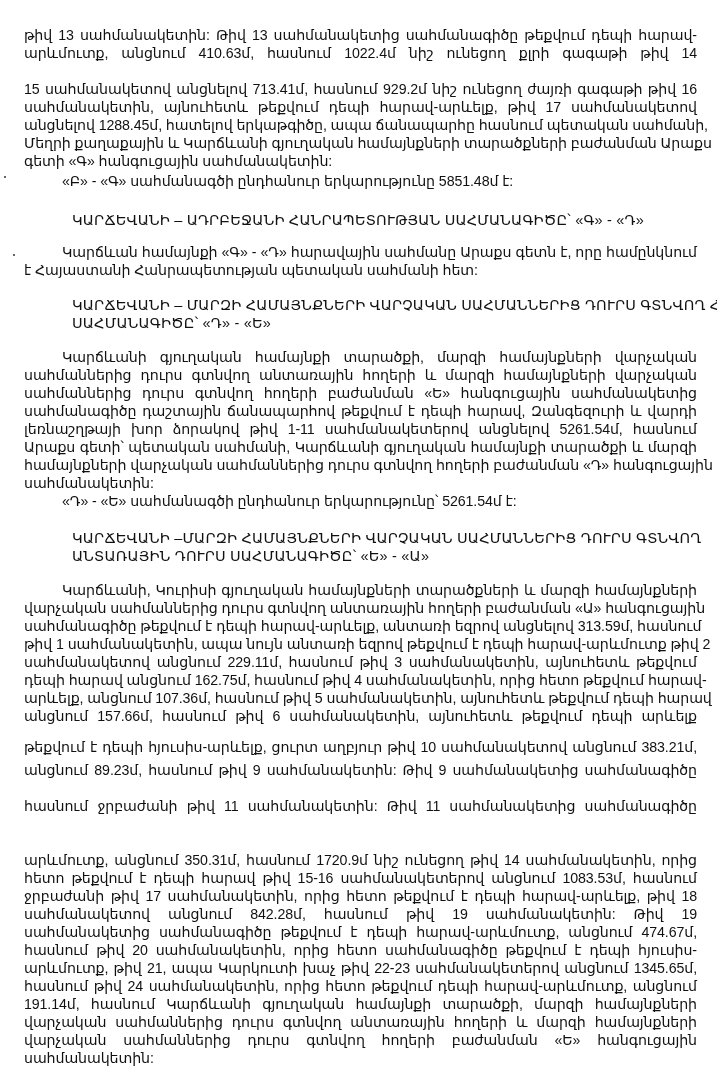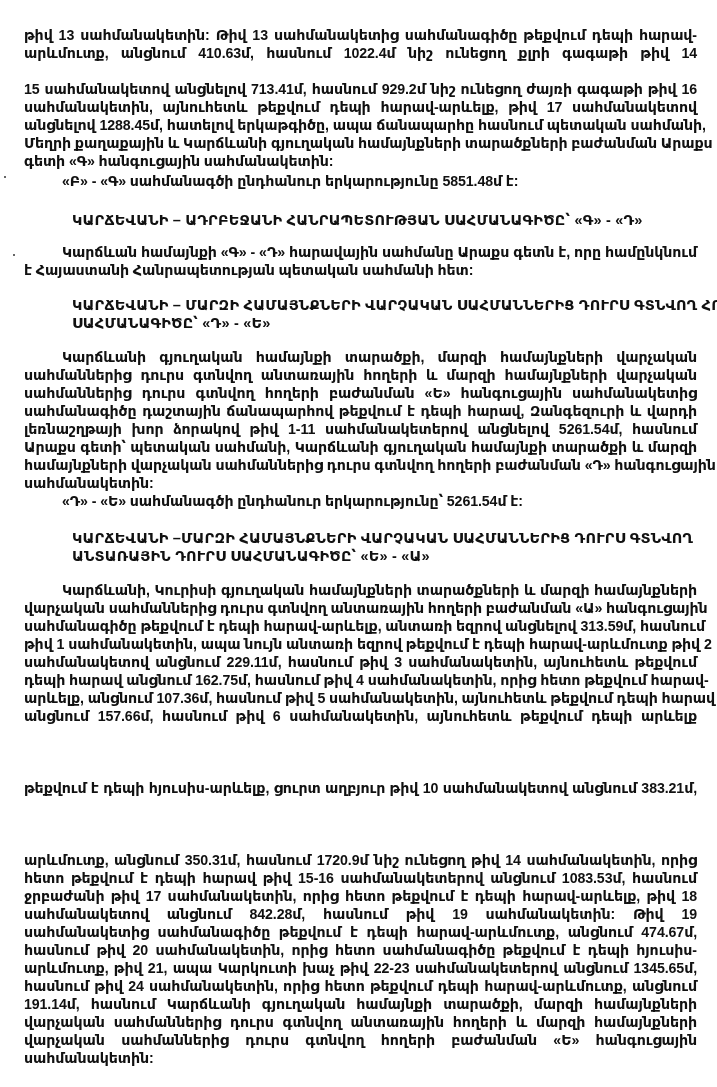--- a/index.html
+++ b/index.html
@@ -1,18 +1,18 @@
 <!DOCTYPE html>
 <html><head>
 <meta charset="utf-8">
 <style>
   html, body { margin: 0; padding: 0; background: #ffffff; }
   body { width: 717px; height: 1087px; position: relative; overflow: hidden;
          font-family: "Liberation Sans", "DejaVu Sans", sans-serif; color: #111; }
-  .page { position: absolute; left: 0; top: 0; width: 596px; height: 1087px; font-weight: bold; }
+  .page { position: absolute; left: 0; top: 0; width: 596px; height: 1087px; }
   .line { position: absolute; left: 24px; width: 673px; font-size: 14.2px; line-height: 18px;
           white-space: nowrap; text-align: justify; text-align-last: justify; letter-spacing: -0.1px; }
   .line.last { text-align-last: left; }
   .line.indent { left: 62px; width: 635px; }
   .heading { position: absolute; left: 24px; width: 673px; font-size: 14.5px; line-height: 18px;
              white-space: nowrap; letter-spacing: 0.2px; margin-left: 48px; }
   .dot { position: absolute; width: 2px; height: 2px; background: #333; border-radius: 1px; }
 </style>
 </head>
 <body>
@@ -51,21 +51,23 @@
   <div class="heading" style="top:547px">ԱՆՏԱՌԱՅԻՆ ԴՈՒՐՍ  ՍԱՀՄԱՆԱԳԻԾԸ՝ «Ե» - «Ա»</div>
 
   <div class="line indent" style="top:581px">Կարճևանի, Կուրիսի գյուղական համայնքների տարածքների և մարզի համայնքների</div>
   <div class="line" style="top:599px">վարչական սահմաններից դուրս գտնվող անտառային հողերի բաժանման «Ա» հանգուցային</div>
   <div class="line" style="top:617px">սահմանագիծը թեքվում է դեպի հարավ-արևելք, անտառի եզրով անցնելով 313.59մ, հասնում</div>
   <div class="line" style="top:635px">թիվ 1 սահմանակետին, ապա նույն անտառի եզրով թեքվում է դեպի հարավ-արևմուտք թիվ 2</div>
   <div class="line" style="top:653px">սահմանակետով   անցնում 229.11մ, հասնում թիվ 3 սահմանակետին, այնուհետև թեքվում</div>
   <div class="line" style="top:671px">դեպի հարավ անցնում 162.75մ, հասնում թիվ 4 սահմանակետին, որից հետո թեքվում հարավ-</div>
   <div class="line" style="top:689px">արևելք, անցնում 107.36մ, հասնում թիվ 5 սահմանակետին, այնուհետև թեքվում դեպի հարավ</div>
   <div class="line" style="top:707px">անցնում  157.66մ,  հասնում  թիվ  6  սահմանակետին,  այնուհետև  թեքվում  դեպի  արևելք</div>
-  <div class="line" style="top:779px">թեքվում է դեպի հյուսիս-արևելք, ցուրտ աղբյուր թիվ 10 սահմանակետով անցնում 383.21մ,</div>
+  <div class="line" style="top:761px">անցնում 89.23մ, հասնում թիվ 9 սահմանակետին: Թիվ 9 սահմանակետից սահմանագիծը</div>
+  <div class="line" style="top:738px">թեքվում է դեպի հյուսիս-արևելք, ցուրտ աղբյուր թիվ 10 սահմանակետով անցնում 383.21մ,</div>
+  <div class="line" style="top:797px">հասնում ջրբաժանի թիվ 11 սահմանակետին: Թիվ 11 սահմանակետից սահմանագիծը</div>
   <div class="line" style="top:851px">արևմուտք, անցնում 350.31մ, հասնում 1720.9մ նիշ ունեցող թիվ 14 սահմանակետին, որից</div>
   <div class="line" style="top:869px">հետո թեքվում է դեպի հարավ թիվ 15-16 սահմանակետերով անցնում 1083.53մ, հասնում</div>
   <div class="line" style="top:887px">ջրբաժանի թիվ 17 սահմանակետին, որից հետո թեքվում է դեպի հարավ-արևելք, թիվ 18</div>
   <div class="line" style="top:905px">սահմանակետով   անցնում   842.28մ,   հասնում   թիվ   19   սահմանակետին:   Թիվ   19</div>
   <div class="line" style="top:923px">սահմանակետից սահմանագիծը թեքվում է դեպի հարավ-արևմուտք, անցնում 474.67մ,</div>
   <div class="line" style="top:941px">հասնում թիվ 20 սահմանակետին, որից հետո սահմանագիծը թեքվում է դեպի հյուսիս-</div>
   <div class="line" style="top:959px">արևմուտք, թիվ 21, ապա Կարկուտի խաչ թիվ 22-23 սահմանակետերով անցնում 1345.65մ,</div>
   <div class="line" style="top:977px">հասնում թիվ 24 սահմանակետին, որից հետո թեքվում դեպի հարավ-արևմուտք, անցնում</div>
   <div class="line" style="top:995px">191.14մ,  հասնում  Կարճևանի  գյուղական  համայնքի  տարածքի,  մարզի  համայնքների</div>
   <div class="line" style="top:1013px">վարչական  սահմաններից  դուրս  գտնվող  անտառային  հողերի  և  մարզի  համայնքների</div>

